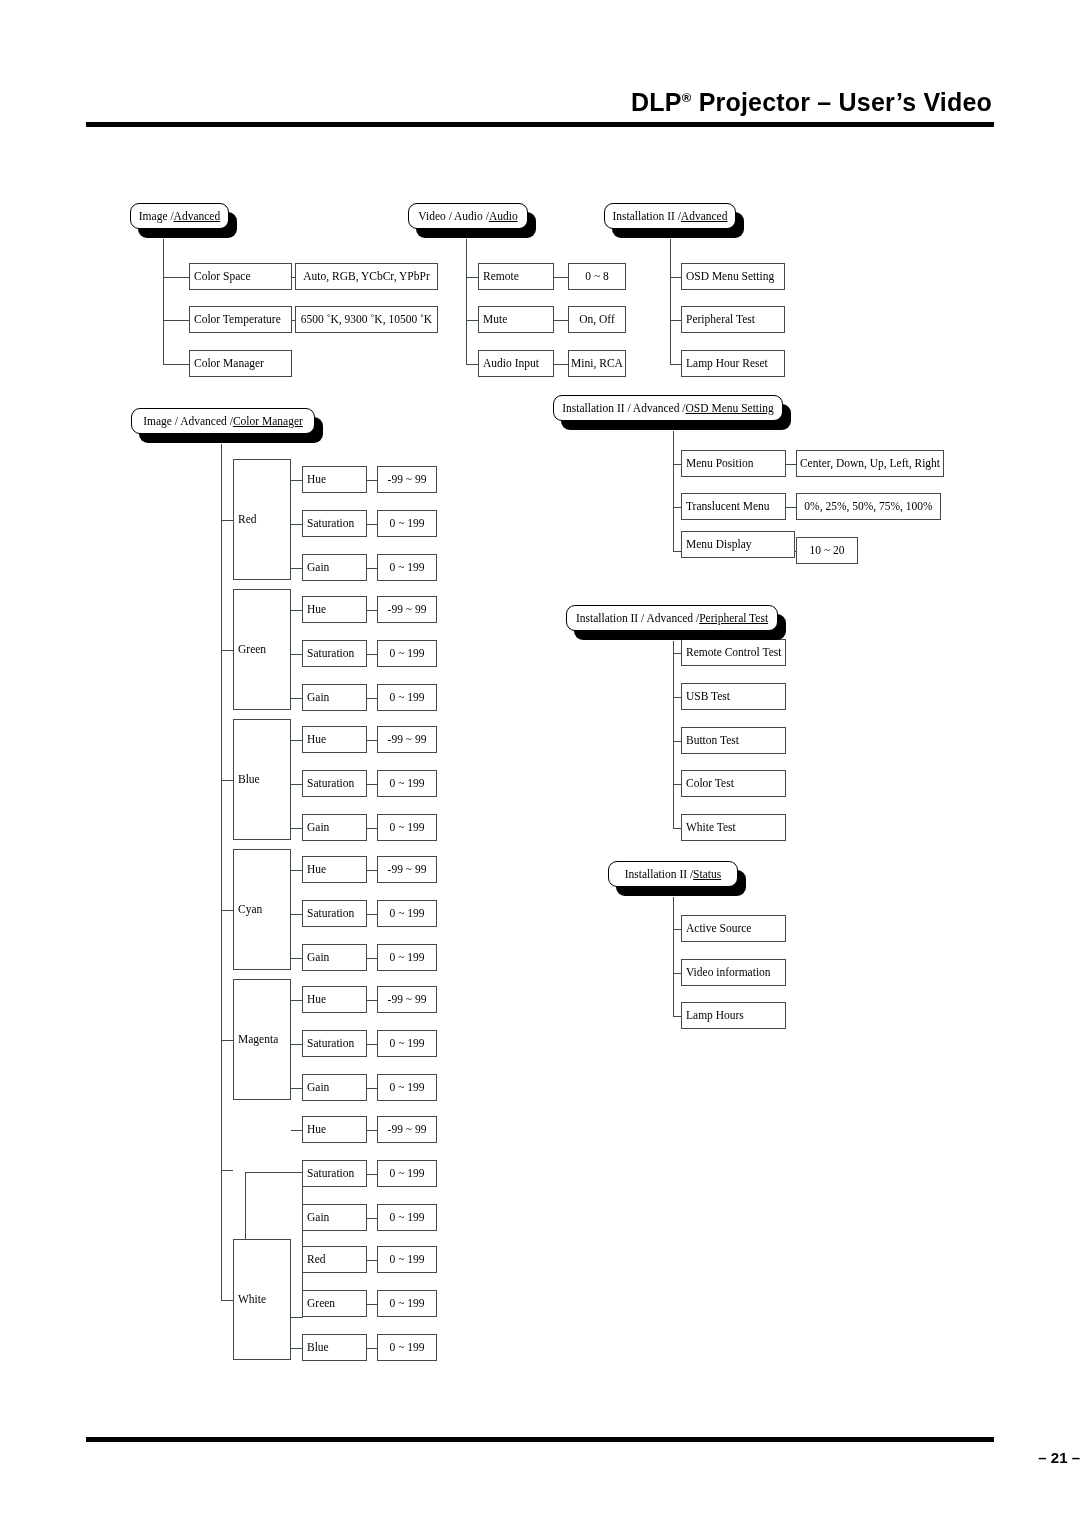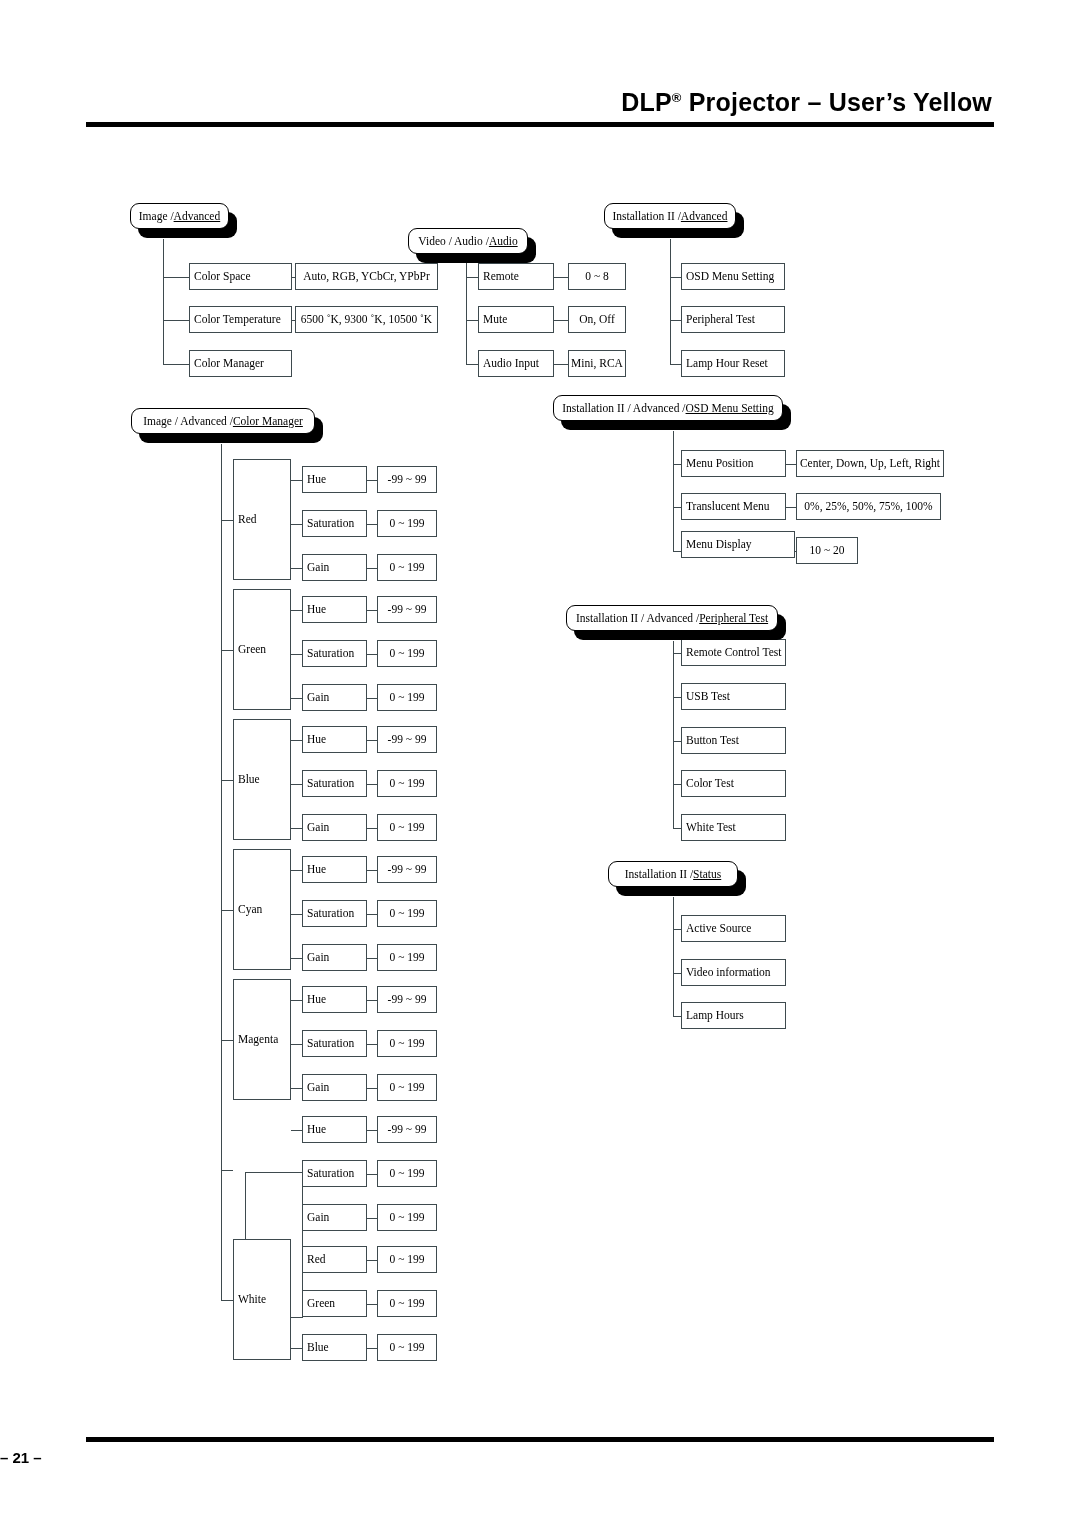--- a/index.html
+++ b/index.html
@@ -12,21 +12,21 @@
   .hdr-title{position:absolute;right:88px;top:88px;
              font-family:"Liberation Sans", sans-serif;font-weight:bold;
              font-size:25px;letter-spacing:.2px;white-space:nowrap;}
   .hdr-title sup{font-size:13px;vertical-align:super;}
   .hdr-rule{position:absolute;left:86px;top:122px;width:908px;height:5px;background:#000;}
 
   .sec-title{position:absolute;left:92px;top:158px;
              font-family:"Liberation Sans", sans-serif;font-weight:bold;font-size:23px;}
 
   .ftr-rule{position:absolute;left:86px;top:1437px;width:908px;height:5px;background:#000;}
-  .ftr-num{position:absolute;left:0;top:1449px;width:1080px;text-align:left;
+  .ftr-num{position:absolute;left:0;top:1449px;width:1080px;text-align:right;
            font-family:"Liberation Sans", sans-serif;font-weight:bold;font-size:15px;}
 
   
   .node{position:absolute;box-sizing:border-box;border:1.4px solid #3e4a4e;
         background:#fff;font-size:11.5px;line-height:1.1;
         display:flex;align-items:center;padding-left:4px;z-index:3;}
   .node.ctr{justify-content:center;padding-left:0;}
 
   
   .cap{position:absolute;box-sizing:border-box;z-index:4;}
@@ -42,21 +42,21 @@
   .ln{position:absolute;background:#3e4a4e;z-index:1;}
   .lnv{width:1.4px;}
   .lnh{height:1.4px;}
 </style>
 </head>
 <body>
 
 <div id="page">
 
   <div class="hdr-title">
-    <span>DLP</span><sup>®</sup><span> Projector – User’s Yellow</span>
+    <span>DLP</span><sup>®</sup><span> Projector – User’s Video</span>
   </div>
   <div class="hdr-rule"></div>
 
 
   <div id="diagram">
       <div class="cap" style="left: 130px; top: 203px; width: 99px; height: 26px;">
         <div class="shadow"></div>
         <div class="face">
           <span>Image / </span>
           <span class="u">Advanced</span>
@@ -66,21 +66,21 @@
       <div class="ln lnh" style="left: 163px; top: 276.5px; width: 26px;"></div>
       <div class="node" style="left: 189px; top: 263px; width: 103px; height: 27px;">Color Space</div>
       <div class="ln lnh" style="left: 292px; top: 276.5px; width: 3px;"></div>
       <div class="node ctr" style="left: 295px; top: 263px; width: 143px; height: 27px;">Auto, RGB, YCbCr, YPbPr</div>
       <div class="ln lnh" style="left: 163px; top: 319.5px; width: 26px;"></div>
       <div class="node" style="left: 189px; top: 306px; width: 103px; height: 27px;">Color Temperature</div>
       <div class="ln lnh" style="left: 292px; top: 319.5px; width: 3px;"></div>
       <div class="node ctr" style="left: 295px; top: 306px; width: 143px; height: 27px;">6500 ˚K, 9300 ˚K, 10500 ˚K</div>
       <div class="ln lnh" style="left: 163px; top: 363.5px; width: 26px;"></div>
       <div class="node" style="left: 189px; top: 350px; width: 103px; height: 27px;">Color Manager</div>
-      <div class="cap" style="left: 408px; top: 203px; width: 120px; height: 26px; margin-top: 25px;">
+      <div class="cap" style="left: 408px; top: 203px; width: 120px; height: 26px;">
         <div class="shadow"></div>
         <div class="face">
           <span>Video / Audio / </span>
           <span class="u">Audio</span>
         </div>
       </div>
       <div class="ln lnv" style="left: 466px; top: 239px; height: 124.5px;"></div>
       <div class="ln lnh" style="left: 466px; top: 276.5px; width: 12px;"></div>
       <div class="node" style="left: 478px; top: 263px; width: 76px; height: 27px;">Remote</div>
       <div class="ln lnh" style="left: 554px; top: 276.5px; width: 14px;"></div>

